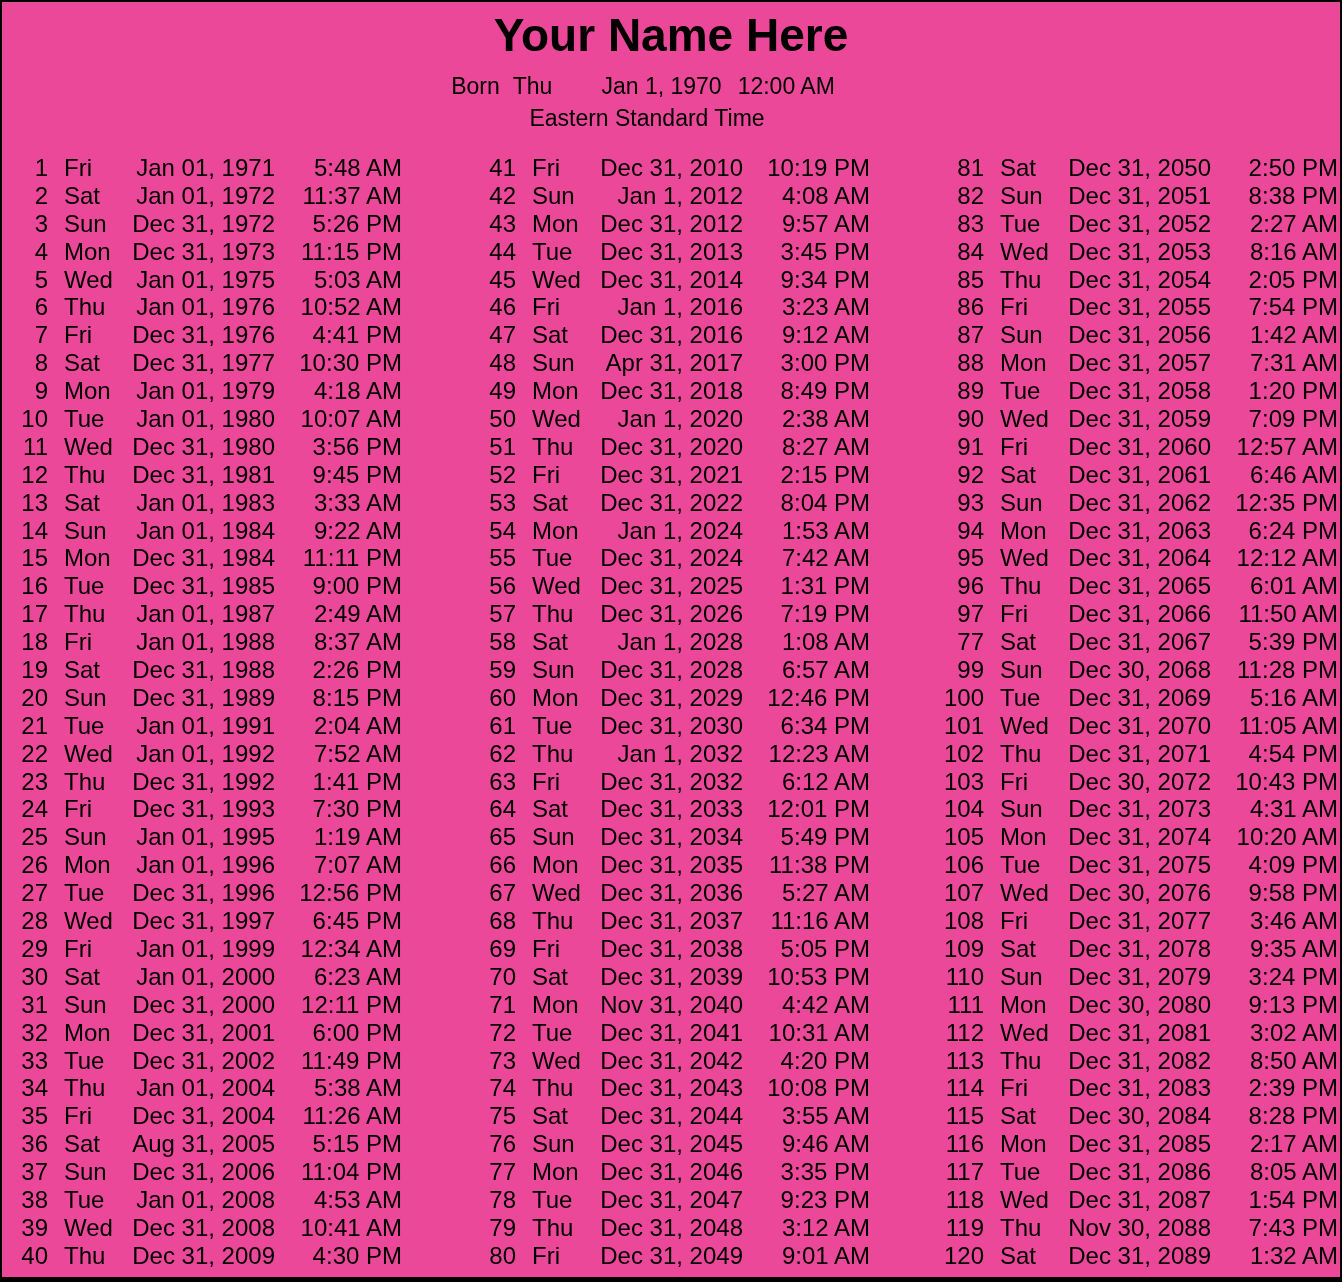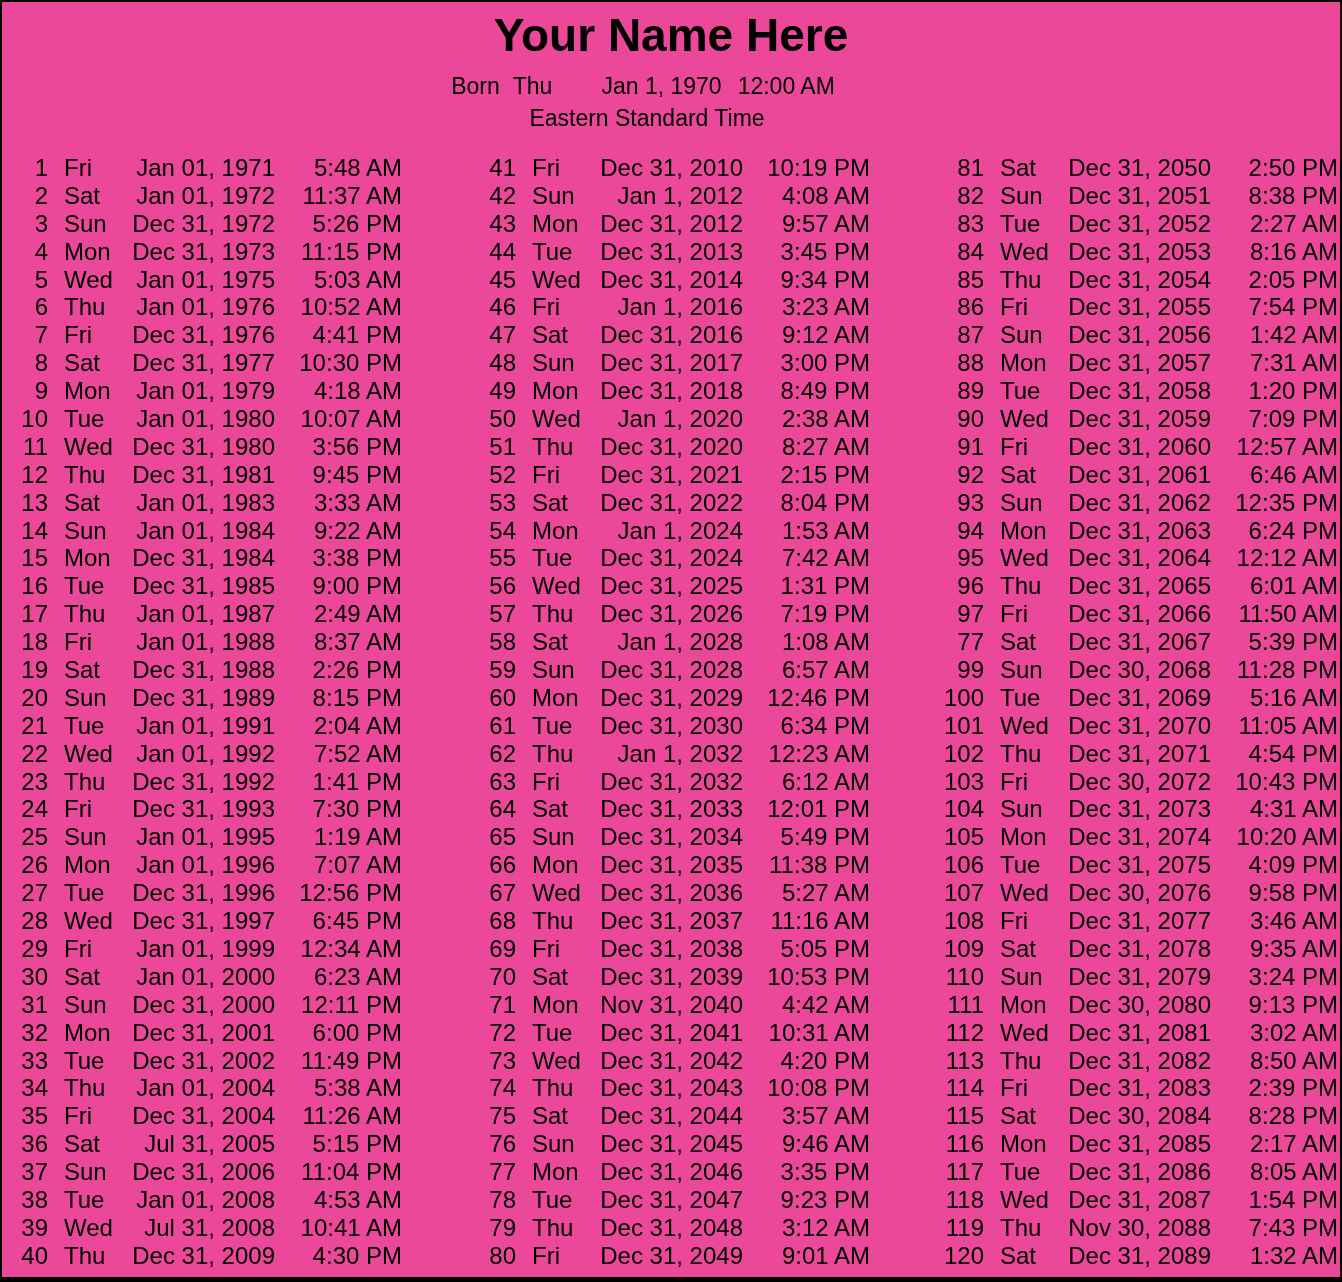--- a/index.html
+++ b/index.html
@@ -78,56 +78,56 @@
         <div class="row"><span class="cell num">5</span><span class="cell day">Wed</span><span class="cell date">Jan 01, 1975</span><span class="cell time">5:03 AM</span></div>
         <div class="row"><span class="cell num">6</span><span class="cell day">Thu</span><span class="cell date">Jan 01, 1976</span><span class="cell time">10:52 AM</span></div>
         <div class="row"><span class="cell num">7</span><span class="cell day">Fri</span><span class="cell date">Dec 31, 1976</span><span class="cell time">4:41 PM</span></div>
         <div class="row"><span class="cell num">8</span><span class="cell day">Sat</span><span class="cell date">Dec 31, 1977</span><span class="cell time">10:30 PM</span></div>
         <div class="row"><span class="cell num">9</span><span class="cell day">Mon</span><span class="cell date">Jan 01, 1979</span><span class="cell time">4:18 AM</span></div>
         <div class="row"><span class="cell num">10</span><span class="cell day">Tue</span><span class="cell date">Jan 01, 1980</span><span class="cell time">10:07 AM</span></div>
         <div class="row"><span class="cell num">11</span><span class="cell day">Wed</span><span class="cell date">Dec 31, 1980</span><span class="cell time">3:56 PM</span></div>
         <div class="row"><span class="cell num">12</span><span class="cell day">Thu</span><span class="cell date">Dec 31, 1981</span><span class="cell time">9:45 PM</span></div>
         <div class="row"><span class="cell num">13</span><span class="cell day">Sat</span><span class="cell date">Jan 01, 1983</span><span class="cell time">3:33 AM</span></div>
         <div class="row"><span class="cell num">14</span><span class="cell day">Sun</span><span class="cell date">Jan 01, 1984</span><span class="cell time">9:22 AM</span></div>
-        <div class="row"><span class="cell num">15</span><span class="cell day">Mon</span><span class="cell date">Dec 31, 1984</span><span class="cell time">3:38 PM</span></div>
+        <div class="row"><span class="cell num">15</span><span class="cell day">Mon</span><span class="cell date">Dec 31, 1984</span><span class="cell time">11:11 PM</span></div>
         <div class="row"><span class="cell num">16</span><span class="cell day">Tue</span><span class="cell date">Dec 31, 1985</span><span class="cell time">9:00 PM</span></div>
         <div class="row"><span class="cell num">17</span><span class="cell day">Thu</span><span class="cell date">Jan 01, 1987</span><span class="cell time">2:49 AM</span></div>
         <div class="row"><span class="cell num">18</span><span class="cell day">Fri</span><span class="cell date">Jan 01, 1988</span><span class="cell time">8:37 AM</span></div>
         <div class="row"><span class="cell num">19</span><span class="cell day">Sat</span><span class="cell date">Dec 31, 1988</span><span class="cell time">2:26 PM</span></div>
         <div class="row"><span class="cell num">20</span><span class="cell day">Sun</span><span class="cell date">Dec 31, 1989</span><span class="cell time">8:15 PM</span></div>
         <div class="row"><span class="cell num">21</span><span class="cell day">Tue</span><span class="cell date">Jan 01, 1991</span><span class="cell time">2:04 AM</span></div>
         <div class="row"><span class="cell num">22</span><span class="cell day">Wed</span><span class="cell date">Jan 01, 1992</span><span class="cell time">7:52 AM</span></div>
         <div class="row"><span class="cell num">23</span><span class="cell day">Thu</span><span class="cell date">Dec 31, 1992</span><span class="cell time">1:41 PM</span></div>
         <div class="row"><span class="cell num">24</span><span class="cell day">Fri</span><span class="cell date">Dec 31, 1993</span><span class="cell time">7:30 PM</span></div>
         <div class="row"><span class="cell num">25</span><span class="cell day">Sun</span><span class="cell date">Jan 01, 1995</span><span class="cell time">1:19 AM</span></div>
         <div class="row"><span class="cell num">26</span><span class="cell day">Mon</span><span class="cell date">Jan 01, 1996</span><span class="cell time">7:07 AM</span></div>
         <div class="row"><span class="cell num">27</span><span class="cell day">Tue</span><span class="cell date">Dec 31, 1996</span><span class="cell time">12:56 PM</span></div>
         <div class="row"><span class="cell num">28</span><span class="cell day">Wed</span><span class="cell date">Dec 31, 1997</span><span class="cell time">6:45 PM</span></div>
         <div class="row"><span class="cell num">29</span><span class="cell day">Fri</span><span class="cell date">Jan 01, 1999</span><span class="cell time">12:34 AM</span></div>
         <div class="row"><span class="cell num">30</span><span class="cell day">Sat</span><span class="cell date">Jan 01, 2000</span><span class="cell time">6:23 AM</span></div>
         <div class="row"><span class="cell num">31</span><span class="cell day">Sun</span><span class="cell date">Dec 31, 2000</span><span class="cell time">12:11 PM</span></div>
         <div class="row"><span class="cell num">32</span><span class="cell day">Mon</span><span class="cell date">Dec 31, 2001</span><span class="cell time">6:00 PM</span></div>
         <div class="row"><span class="cell num">33</span><span class="cell day">Tue</span><span class="cell date">Dec 31, 2002</span><span class="cell time">11:49 PM</span></div>
         <div class="row"><span class="cell num">34</span><span class="cell day">Thu</span><span class="cell date">Jan 01, 2004</span><span class="cell time">5:38 AM</span></div>
         <div class="row"><span class="cell num">35</span><span class="cell day">Fri</span><span class="cell date">Dec 31, 2004</span><span class="cell time">11:26 AM</span></div>
-        <div class="row"><span class="cell num">36</span><span class="cell day">Sat</span><span class="cell date">Jul 31, 2005</span><span class="cell time">5:15 PM</span></div>
+        <div class="row"><span class="cell num">36</span><span class="cell day">Sat</span><span class="cell date">Aug 31, 2005</span><span class="cell time">5:15 PM</span></div>
         <div class="row"><span class="cell num">37</span><span class="cell day">Sun</span><span class="cell date">Dec 31, 2006</span><span class="cell time">11:04 PM</span></div>
         <div class="row"><span class="cell num">38</span><span class="cell day">Tue</span><span class="cell date">Jan 01, 2008</span><span class="cell time">4:53 AM</span></div>
-        <div class="row"><span class="cell num">39</span><span class="cell day">Wed</span><span class="cell date">Jul 31, 2008</span><span class="cell time">10:41 AM</span></div>
+        <div class="row"><span class="cell num">39</span><span class="cell day">Wed</span><span class="cell date">Dec 31, 2008</span><span class="cell time">10:41 AM</span></div>
         <div class="row"><span class="cell num">40</span><span class="cell day">Thu</span><span class="cell date">Dec 31, 2009</span><span class="cell time">4:30 PM</span></div>
       </div>
       <div class="col">
         <div class="row"><span class="cell num">41</span><span class="cell day">Fri</span><span class="cell date">Dec 31, 2010</span><span class="cell time">10:19 PM</span></div>
         <div class="row"><span class="cell num">42</span><span class="cell day">Sun</span><span class="cell date">Jan 1, 2012</span><span class="cell time">4:08 AM</span></div>
         <div class="row"><span class="cell num">43</span><span class="cell day">Mon</span><span class="cell date">Dec 31, 2012</span><span class="cell time">9:57 AM</span></div>
         <div class="row"><span class="cell num">44</span><span class="cell day">Tue</span><span class="cell date">Dec 31, 2013</span><span class="cell time">3:45 PM</span></div>
         <div class="row"><span class="cell num">45</span><span class="cell day">Wed</span><span class="cell date">Dec 31, 2014</span><span class="cell time">9:34 PM</span></div>
         <div class="row"><span class="cell num">46</span><span class="cell day">Fri</span><span class="cell date">Jan 1, 2016</span><span class="cell time">3:23 AM</span></div>
         <div class="row"><span class="cell num">47</span><span class="cell day">Sat</span><span class="cell date">Dec 31, 2016</span><span class="cell time">9:12 AM</span></div>
-        <div class="row"><span class="cell num">48</span><span class="cell day">Sun</span><span class="cell date">Dec 31, 2017</span><span class="cell time">3:00 PM</span></div>
+        <div class="row"><span class="cell num">48</span><span class="cell day">Sun</span><span class="cell date">Apr 31, 2017</span><span class="cell time">3:00 PM</span></div>
         <div class="row"><span class="cell num">49</span><span class="cell day">Mon</span><span class="cell date">Dec 31, 2018</span><span class="cell time">8:49 PM</span></div>
         <div class="row"><span class="cell num">50</span><span class="cell day">Wed</span><span class="cell date">Jan 1, 2020</span><span class="cell time">2:38 AM</span></div>
         <div class="row"><span class="cell num">51</span><span class="cell day">Thu</span><span class="cell date">Dec 31, 2020</span><span class="cell time">8:27 AM</span></div>
         <div class="row"><span class="cell num">52</span><span class="cell day">Fri</span><span class="cell date">Dec 31, 2021</span><span class="cell time">2:15 PM</span></div>
         <div class="row"><span class="cell num">53</span><span class="cell day">Sat</span><span class="cell date">Dec 31, 2022</span><span class="cell time">8:04 PM</span></div>
         <div class="row"><span class="cell num">54</span><span class="cell day">Mon</span><span class="cell date">Jan 1, 2024</span><span class="cell time">1:53 AM</span></div>
         <div class="row"><span class="cell num">55</span><span class="cell day">Tue</span><span class="cell date">Dec 31, 2024</span><span class="cell time">7:42 AM</span></div>
         <div class="row"><span class="cell num">56</span><span class="cell day">Wed</span><span class="cell date">Dec 31, 2025</span><span class="cell time">1:31 PM</span></div>
         <div class="row"><span class="cell num">57</span><span class="cell day">Thu</span><span class="cell date">Dec 31, 2026</span><span class="cell time">7:19 PM</span></div>
         <div class="row"><span class="cell num">58</span><span class="cell day">Sat</span><span class="cell date">Jan 1, 2028</span><span class="cell time">1:08 AM</span></div>
@@ -140,21 +140,21 @@
         <div class="row"><span class="cell num">65</span><span class="cell day">Sun</span><span class="cell date">Dec 31, 2034</span><span class="cell time">5:49 PM</span></div>
         <div class="row"><span class="cell num">66</span><span class="cell day">Mon</span><span class="cell date">Dec 31, 2035</span><span class="cell time">11:38 PM</span></div>
         <div class="row"><span class="cell num">67</span><span class="cell day">Wed</span><span class="cell date">Dec 31, 2036</span><span class="cell time">5:27 AM</span></div>
         <div class="row"><span class="cell num">68</span><span class="cell day">Thu</span><span class="cell date">Dec 31, 2037</span><span class="cell time">11:16 AM</span></div>
         <div class="row"><span class="cell num">69</span><span class="cell day">Fri</span><span class="cell date">Dec 31, 2038</span><span class="cell time">5:05 PM</span></div>
         <div class="row"><span class="cell num">70</span><span class="cell day">Sat</span><span class="cell date">Dec 31, 2039</span><span class="cell time">10:53 PM</span></div>
         <div class="row"><span class="cell num">71</span><span class="cell day">Mon</span><span class="cell date">Nov 31, 2040</span><span class="cell time">4:42 AM</span></div>
         <div class="row"><span class="cell num">72</span><span class="cell day">Tue</span><span class="cell date">Dec 31, 2041</span><span class="cell time">10:31 AM</span></div>
         <div class="row"><span class="cell num">73</span><span class="cell day">Wed</span><span class="cell date">Dec 31, 2042</span><span class="cell time">4:20 PM</span></div>
         <div class="row"><span class="cell num">74</span><span class="cell day">Thu</span><span class="cell date">Dec 31, 2043</span><span class="cell time">10:08 PM</span></div>
-        <div class="row"><span class="cell num">75</span><span class="cell day">Sat</span><span class="cell date">Dec 31, 2044</span><span class="cell time">3:57 AM</span></div>
+        <div class="row"><span class="cell num">75</span><span class="cell day">Sat</span><span class="cell date">Dec 31, 2044</span><span class="cell time">3:55 AM</span></div>
         <div class="row"><span class="cell num">76</span><span class="cell day">Sun</span><span class="cell date">Dec 31, 2045</span><span class="cell time">9:46 AM</span></div>
         <div class="row"><span class="cell num">77</span><span class="cell day">Mon</span><span class="cell date">Dec 31, 2046</span><span class="cell time">3:35 PM</span></div>
         <div class="row"><span class="cell num">78</span><span class="cell day">Tue</span><span class="cell date">Dec 31, 2047</span><span class="cell time">9:23 PM</span></div>
         <div class="row"><span class="cell num">79</span><span class="cell day">Thu</span><span class="cell date">Dec 31, 2048</span><span class="cell time">3:12 AM</span></div>
         <div class="row"><span class="cell num">80</span><span class="cell day">Fri</span><span class="cell date">Dec 31, 2049</span><span class="cell time">9:01 AM</span></div>
       </div>
       <div class="col">
         <div class="row"><span class="cell num">81</span><span class="cell day">Sat</span><span class="cell date">Dec 31, 2050</span><span class="cell time">2:50 PM</span></div>
         <div class="row"><span class="cell num">82</span><span class="cell day">Sun</span><span class="cell date">Dec 31, 2051</span><span class="cell time">8:38 PM</span></div>
         <div class="row"><span class="cell num">83</span><span class="cell day">Tue</span><span class="cell date">Dec 31, 2052</span><span class="cell time">2:27 AM</span></div>

